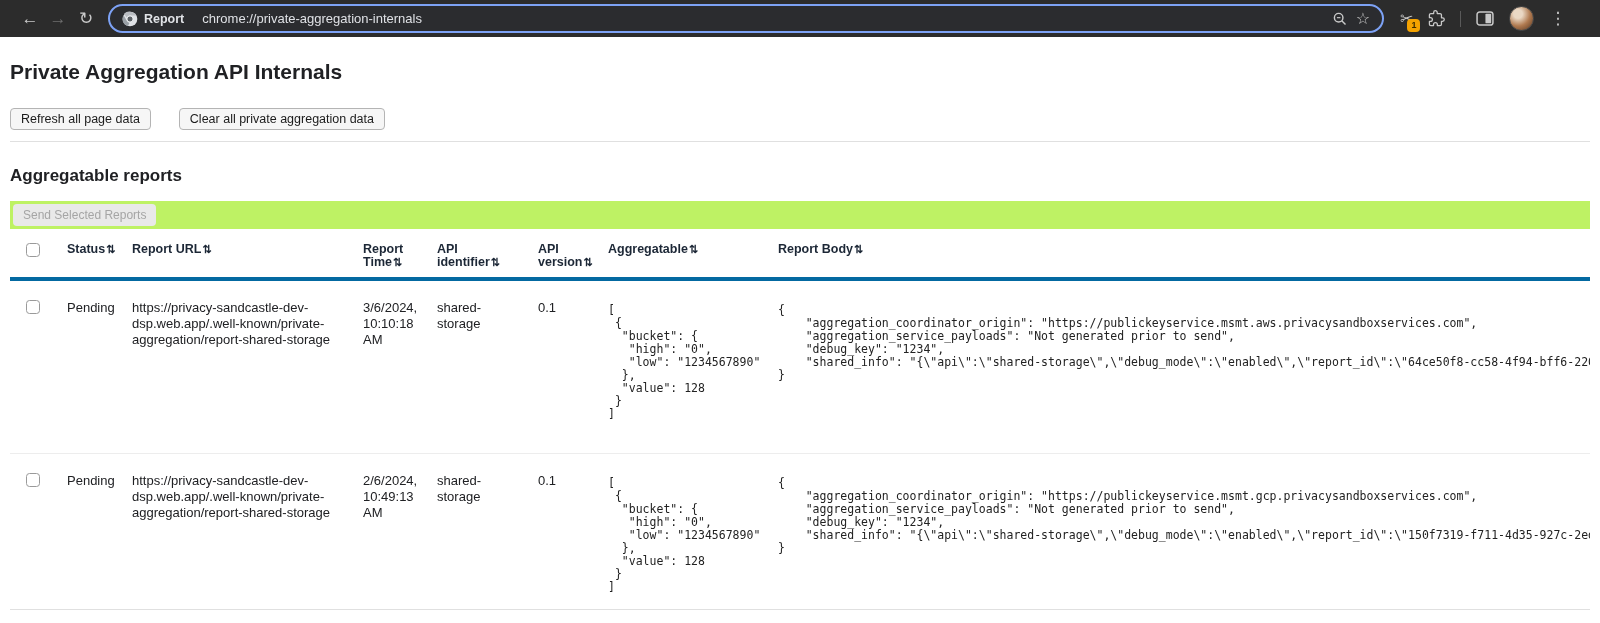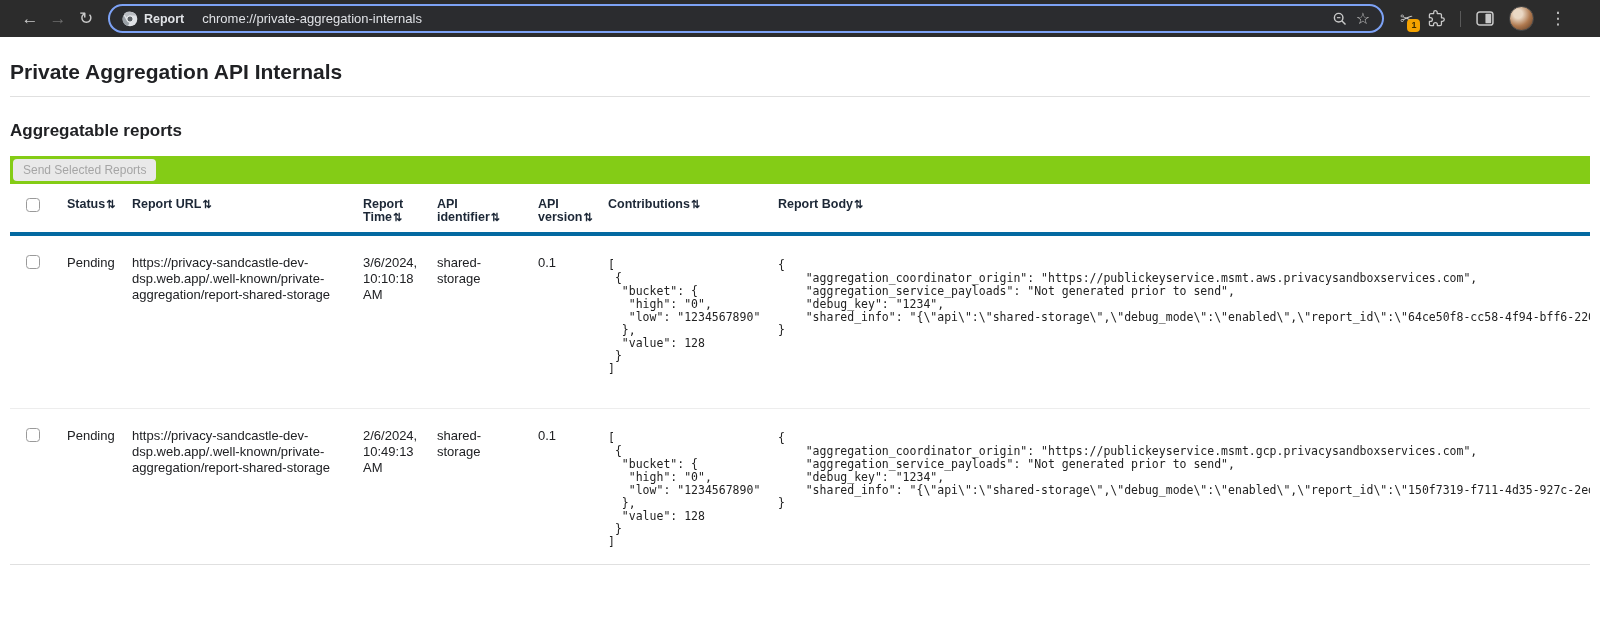--- a/index.html
+++ b/index.html
@@ -60,21 +60,21 @@
     font-size: 12.5px; color: #1b1b1b;
     background: #f6f6f6; border: 1px solid #b4b4b4; border-radius: 4px;
     padding: 3px 10px; height: 22px; line-height: 14px;
   }
   .divider { border: none; border-top: 1px solid #e0e0e0; margin: 11px 0 0 0; }
   h2.section-heading {
     margin: 24px 0 0 0; font-size: 17px; line-height: 20px;
     color: #202124; font-weight: 700;
   }
   .action-bar {
-    margin-top: 15px; height: 28px; background: #84cc16;
+    margin-top: 15px; height: 28px; background: #bef264;
     display: flex; align-items: center; padding-left: 3px;
   }
   .send-btn {
     font-family: "Liberation Sans", sans-serif;
     font-size: 12px; color: #a5a5a5; background: #e9e9e9;
     border: none; border-radius: 4px; padding: 4px 10px; height: 22px;
   }
 
   
   table.reports {
@@ -160,20 +160,24 @@
       </svg>
     </div>
     <div class="avatar"></div>
     <div class="tr-icon" style="font-size:17px;">⋮</div>
   </div>
 </div>
 
 <div class="page">
   <h1 class="page-title">Private Aggregation API Internals</h1>
 
+  <div class="btn-row">
+    <button class="ui-btn">Refresh all page data</button>
+    <button class="ui-btn">Clear all private aggregation data</button>
+  </div>
 
   <hr class="divider">
 
   <h2 class="section-heading">Aggregatable reports</h2>
 
   <div class="action-bar">
     <button class="send-btn" disabled="">Send Selected Reports</button>
   </div>
 
   <table class="reports">
@@ -190,21 +194,21 @@
     <thead>
       <tr>
         <th class="check-col">
           <input type="checkbox" class="cb" style="">
         </th>
         <th><span>Status</span><span class="sort">⇅</span></th>
         <th><span>Report URL</span><span class="sort">⇅</span></th>
         <th><span>Report Time</span><span class="sort">⇅</span></th>
         <th><span>API identifier</span><span class="sort">⇅</span></th>
         <th><span>API version</span><span class="sort">⇅</span></th>
-        <th><span>Contributions</span><span class="sort">⇅</span></th>
+        <th><span>Aggregatable</span><span class="sort">⇅</span></th>
         <th><span>Report Body</span><span class="sort">⇅</span></th>
       </tr>
     </thead>
     <tbody>
       <tr class="row-1">
         <td class="check-col">
           <input type="checkbox" class="cb" style="">
         </td>
         <td>Pending</td>
         <td class="url-cell">https://privacy-sandcastle-dev-dsp.web.app/.well-known/private-aggregation/report-shared-storage</td>

